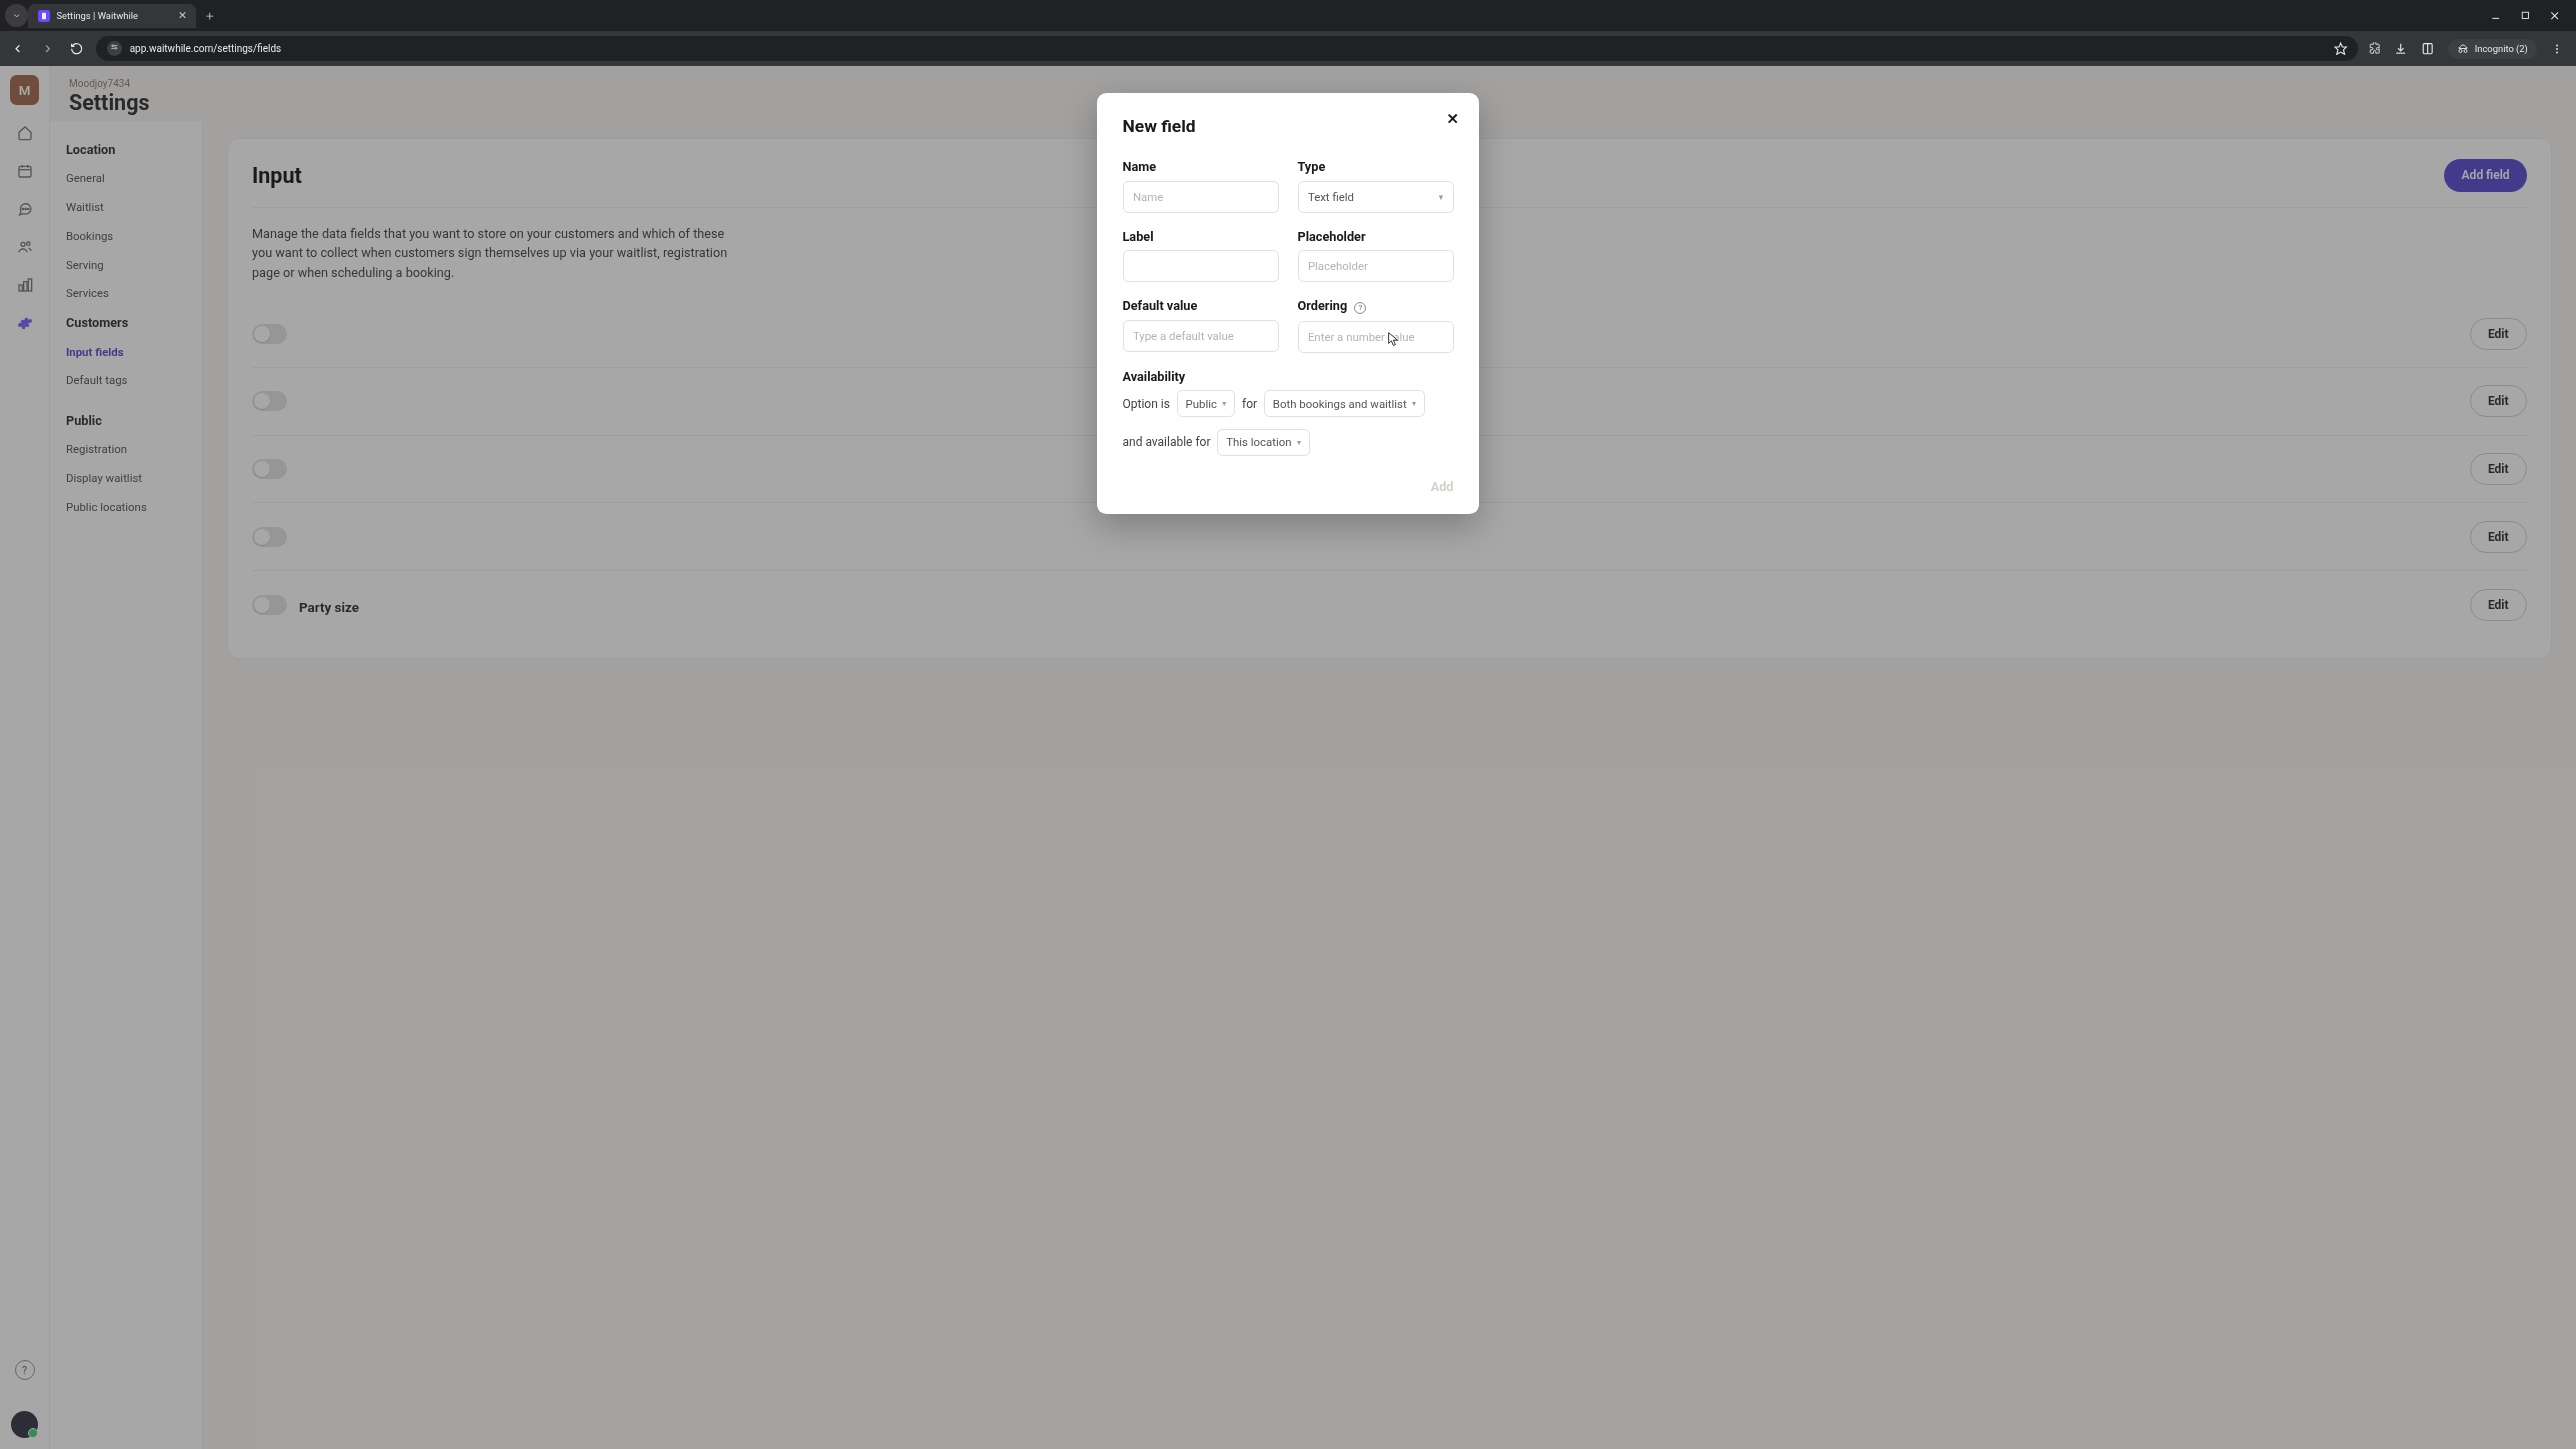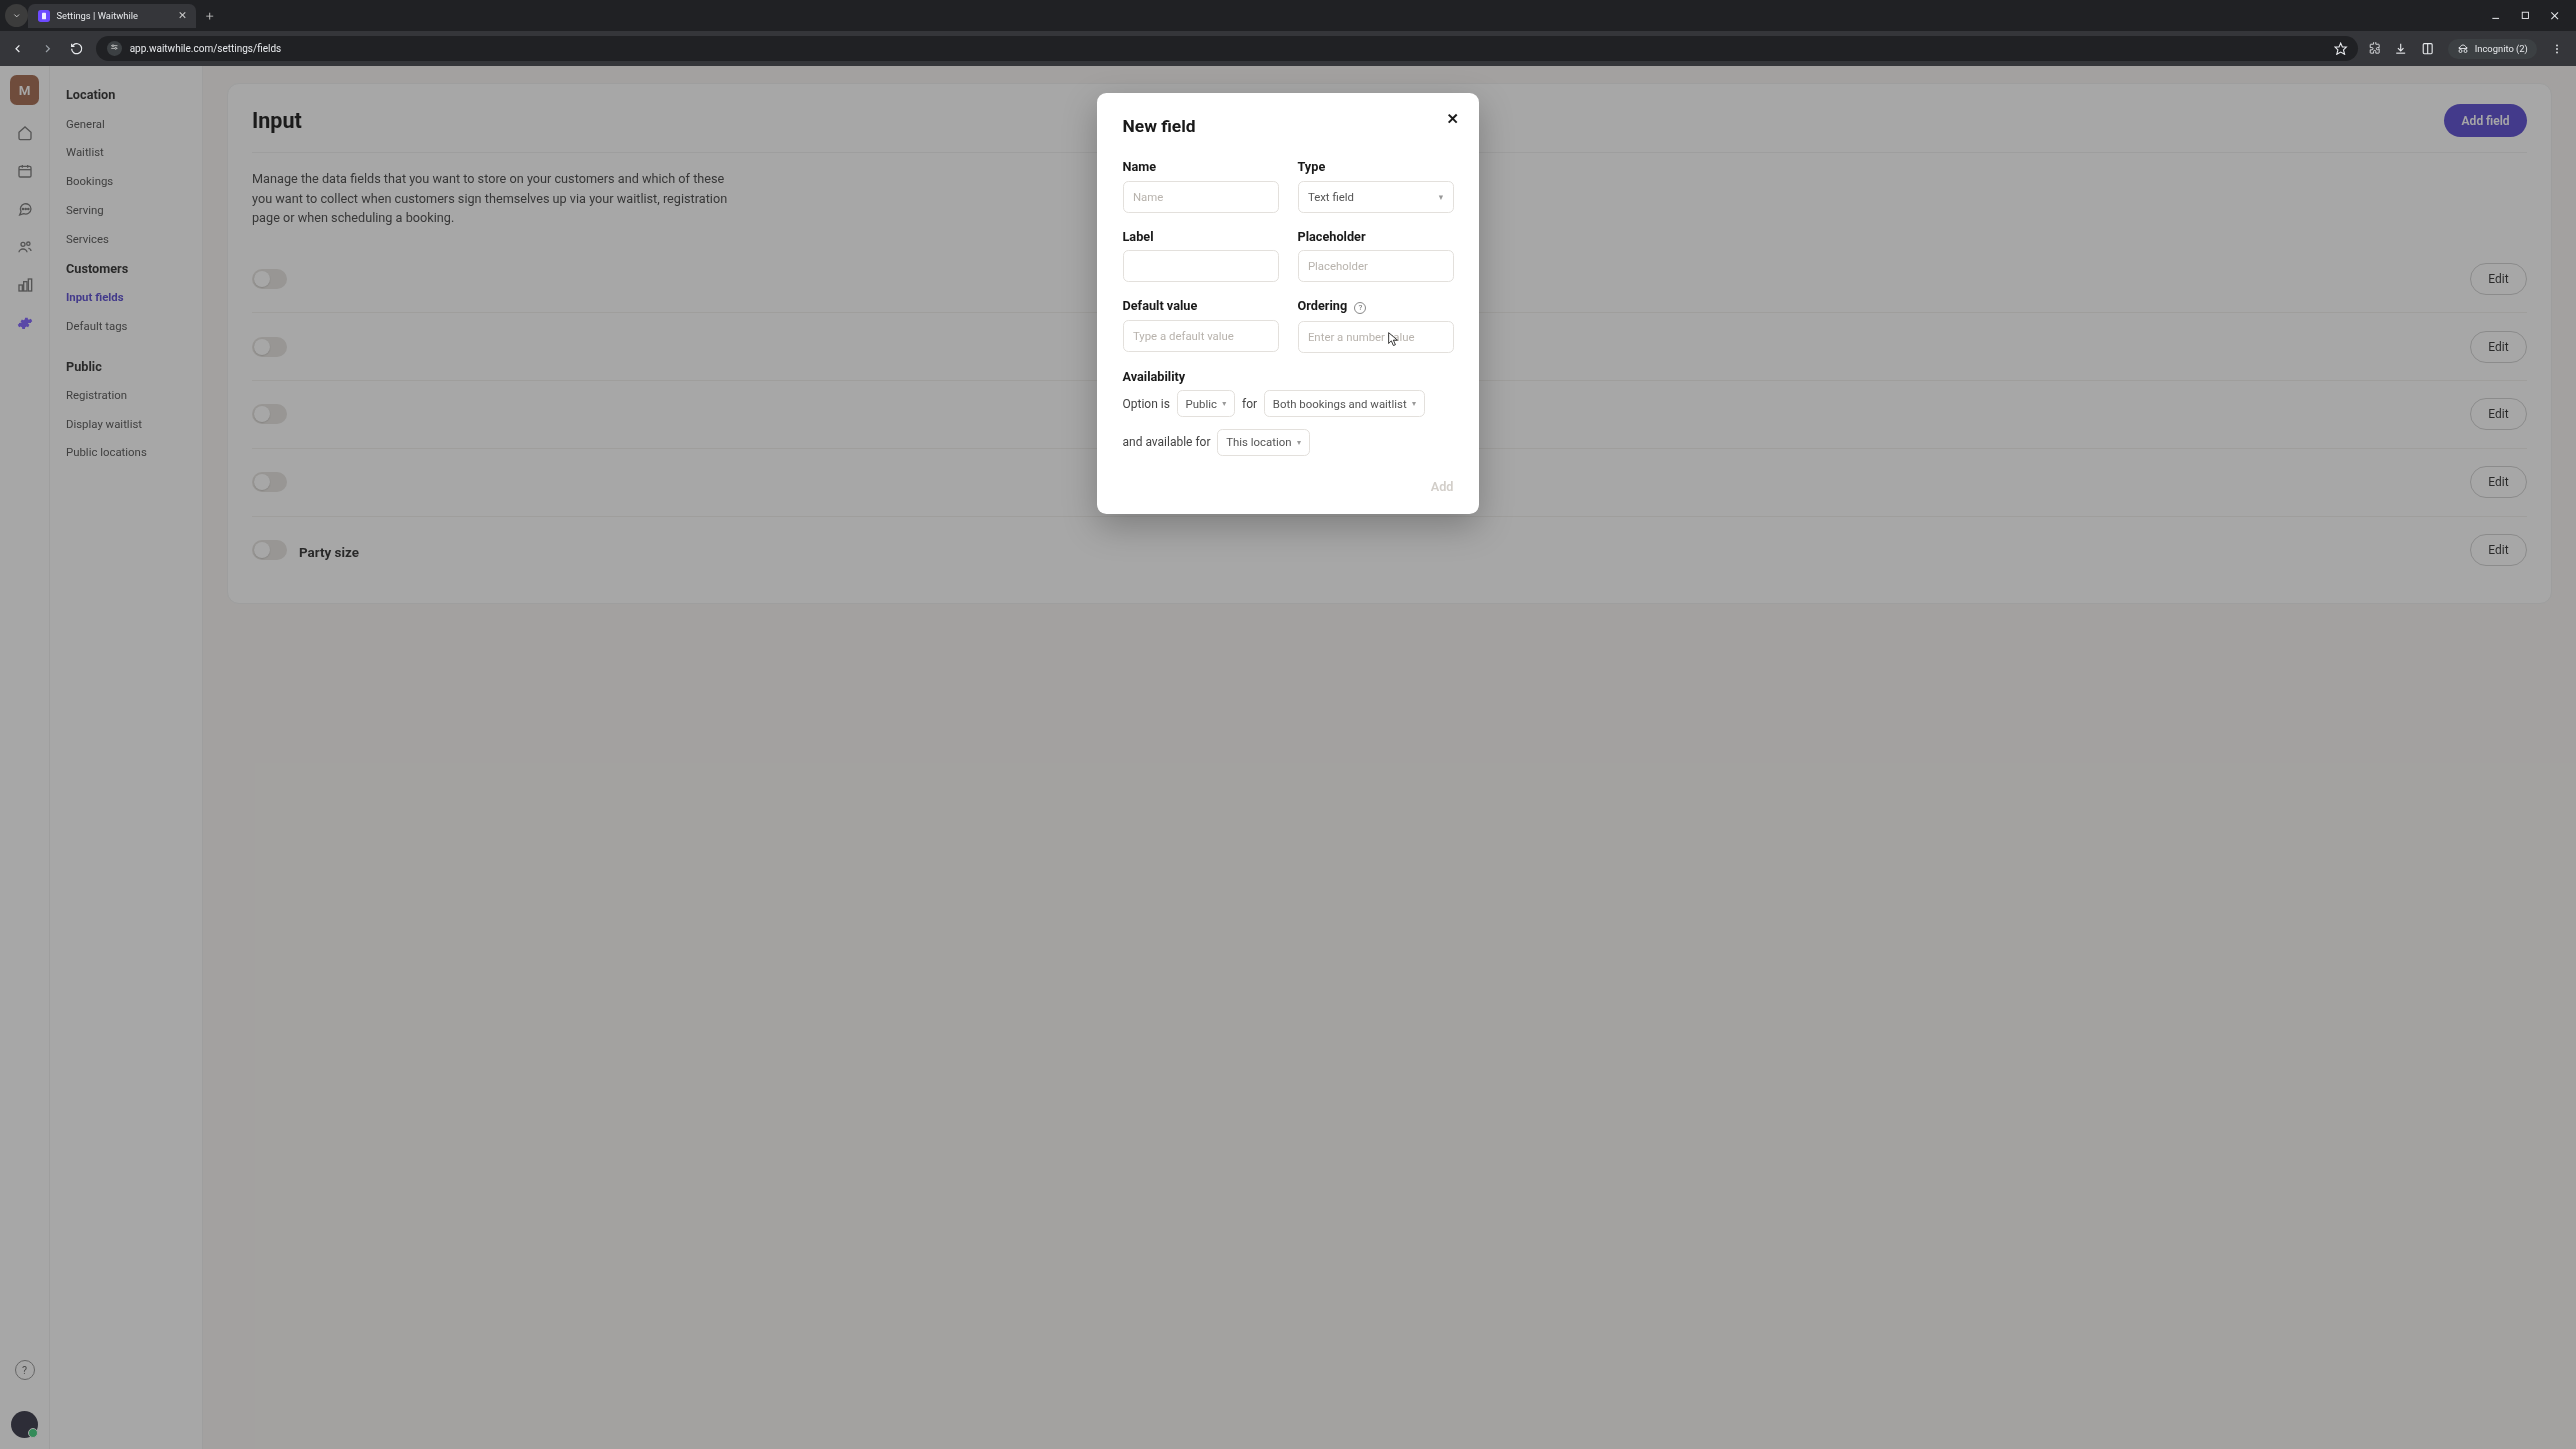--- a/index.html
+++ b/index.html
@@ -56,21 +56,21 @@
   .panel-head { display:flex; align-items:center; justify-content:space-between; border-bottom:0.7px solid #eee; padding-bottom:14.8px; margin-bottom:16px; }
   .panel-head h2 { font-size:21.5px; font-weight:700; }
   .add-btn { background:#4a3acc; color:#fff; border:none; border-radius:19px; padding:9.4px 17.4px; font-size:12px; font-weight:600; cursor:pointer; }
   .panel-desc { font-size:12.7px; color:#333; line-height:1.55; max-width:483px; margin-bottom:17.4px; }
   .field-row { display:flex; align-items:center; justify-content:space-between; padding:17.4px 0; border-bottom:0.7px solid #f0eeec; }
   .field-row:last-child { border-bottom:none; }
   .field-row .left { display:flex; align-items:flex-end; gap:12px; }
   .toggle { width:35px; height:20px; background:#e3e0dc; border-radius:10.7px; position:relative; }
   .toggle::after { content:''; position:absolute; left:2px; top:2px; width:16px; height:16px; background:#fff; border-radius:50%; box-shadow:0 0.7px 1.3px rgba(0,0,0,.2); }
   .field-row .name { font-size:13.4px; font-weight:700; color:#1a1a1a; }
-  .edit-btn { background:#fff; border:1px solid #ccc; border-radius:17.4px; padding:8px 17.4px; font-size:12px; font-weight:400; color:#1a1a1a; cursor:pointer; }
+  .edit-btn { background:#fff; border:1px solid #ccc; border-radius:17.4px; padding:8px 17.4px; font-size:12px; font-weight:700; color:#1a1a1a; cursor:pointer; }
 
   
   .overlay { position:absolute; inset:0; background:rgba(60,60,60,.45); display:flex; align-items:flex-start; justify-content:center; padding-top:27px; }
   .modal { width:382px; background:#fff; border-radius:9.4px; padding:23px 25.5px 20px; box-shadow:0 12px 34px rgba(0,0,0,.25); position:relative; }
   .modal h3 { font-size:17.4px; font-weight:700; color:#1a1a1a; }
   .modal .close-x { position:absolute; top:17.4px; right:20px; font-size:14.8px; color:#1a1a1a; cursor:pointer; font-weight:700; }
   .modal .grid { display:grid; grid-template-columns:1fr 1fr; gap:16px 19px; margin-top:23px; }
   .modal label.fl { font-size:12.7px; font-weight:700; color:#1a1a1a; display:block; margin-bottom:6.7px; }
   .modal .fl .help-ic { display:inline-flex; width:12px; height:12px; border:1px solid #888; border-radius:50%; align-items:center; justify-content:center; font-size:8px; margin-left:4px; color:#666; font-weight:400; }
   .modal input.txt, .modal .sel { width:100%; border:0.7px solid #e3e0dc; border-radius:5.4px; padding:8px 9.4px; font-size:11.4px; color:#333; background:#fff; }
@@ -242,20 +242,24 @@
         <svg width="16" height="16" viewBox="0 0 24 24" fill="currentColor">
             <path d="M12 8a4 4 0 1 0 0 8 4 4 0 0 0 0-8zm9 4a7 7 0 0 0-.1-1.2l2-1.6-2-3.5-2.4 1a7 7 0 0 0-2-.1l-.4-2.6h-4l-.4 2.6a7 7 0 0 0-2 1.1l-2.4-1-2 3.5 2 1.6A7 7 0 0 0 3 12c0 .4 0 .8.1 1.2l-2 1.6 2 3.5 2.4-1a7 7 0 0 0 2 1.1l.4 2.6h4l.4-2.6a7 7 0 0 0 2-1.1l2.4 1 2-3.5-2-1.6c.1-.4.1-.8.1-1.2z" opacity=".95"></path>
           </svg>
       </div>
       <div class="spacer"></div>
       <div class="help">?</div>
       <div class="mini-avatar"></div>
     </div>
 
     <div class="content">
+      <div class="header">
+        <div class="org">Moodjoy7434</div>
+        <div class="title">Settings</div>
+      </div>
 
       <div class="body">
         <div class="side-nav">
           <div class="section-h">Location</div>
           <div class="item">General</div>
           <div class="item">Waitlist</div>
           <div class="item">Bookings</div>
           <div class="item">Serving</div>
           <div class="item">Services</div>
 

